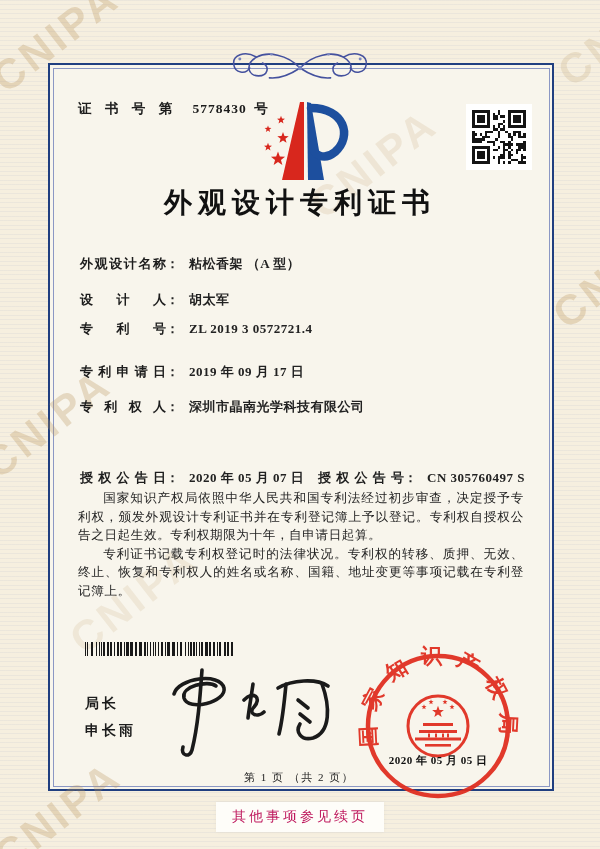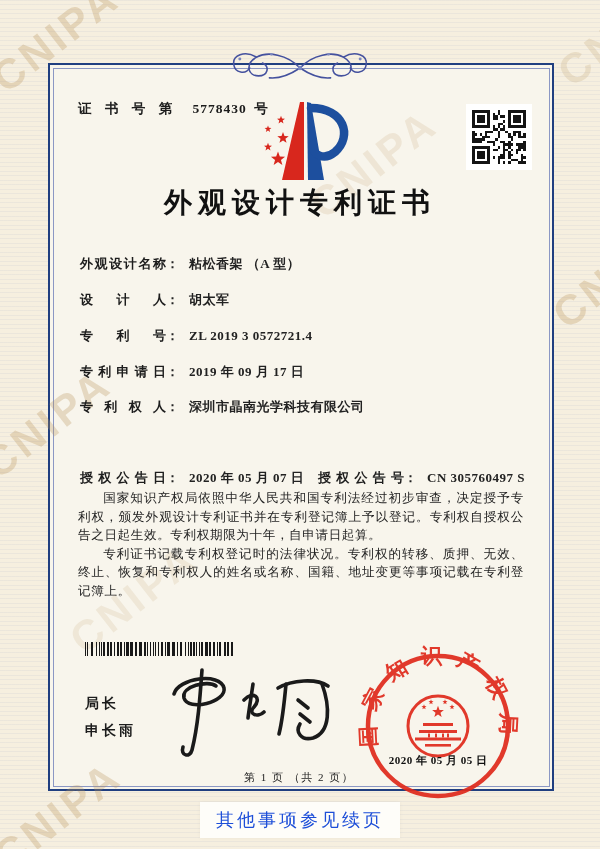--- a/index.html
+++ b/index.html
@@ -87,21 +87,21 @@
   
   .pageno{
     position:absolute;left:48px;top:770px;width:502px;text-align:center;
     font-size:11px;letter-spacing:1.5px;color:#222;
   }
   .foot-note{
     position:absolute;left:0;top:802px;width:600px;text-align:center;
   }
   .foot-note span{
     display:inline-block;background:#fefdf9;padding:6px 16px;
-    font-size:18px;letter-spacing:3px;color:#1d4ed8;box-shadow:0 0 4px rgba(0,0,0,0.04);
+    font-size:14px;letter-spacing:3px;color:#be185d;box-shadow:0 0 4px rgba(0,0,0,0.04);
   }
 </style>
 </head>
 <body>
 
 <div class="page">
 
   <div class="frame"></div>
 
   <div class="wm-layer">
@@ -372,21 +372,21 @@
     </div>
 
     <div class="title">外观设计专利证书</div>
 
     <div class="row" style="top:255px;">
       <span class="flabel">外观设计名称</span><span class="colon">：</span><span class="fvalue">粘松香架 （A 型）</span>
     </div>
     <div class="row" style="top:291px;">
       <span class="flabel">设计人</span><span class="colon">：</span><span class="fvalue">胡太军</span>
     </div>
-    <div class="row" style="top:327px;">
+    <div class="row" style="top:320px;">
       <span class="flabel">专利号</span><span class="colon">：</span><span class="fvalue">ZL 2019 3 0572721.4</span>
     </div>
     <div class="row" style="top:363px;">
       <span class="flabel">专利申请日</span><span class="colon">：</span><span class="fvalue">2019 年 09 月 17 日</span>
     </div>
     <div class="row" style="top:398px;">
       <span class="flabel">专利权人</span><span class="colon">：</span><span class="fvalue">深圳市晶南光学科技有限公司</span>
     </div>
     <div class="row" style="top:469px;">
       <span class="pair">

